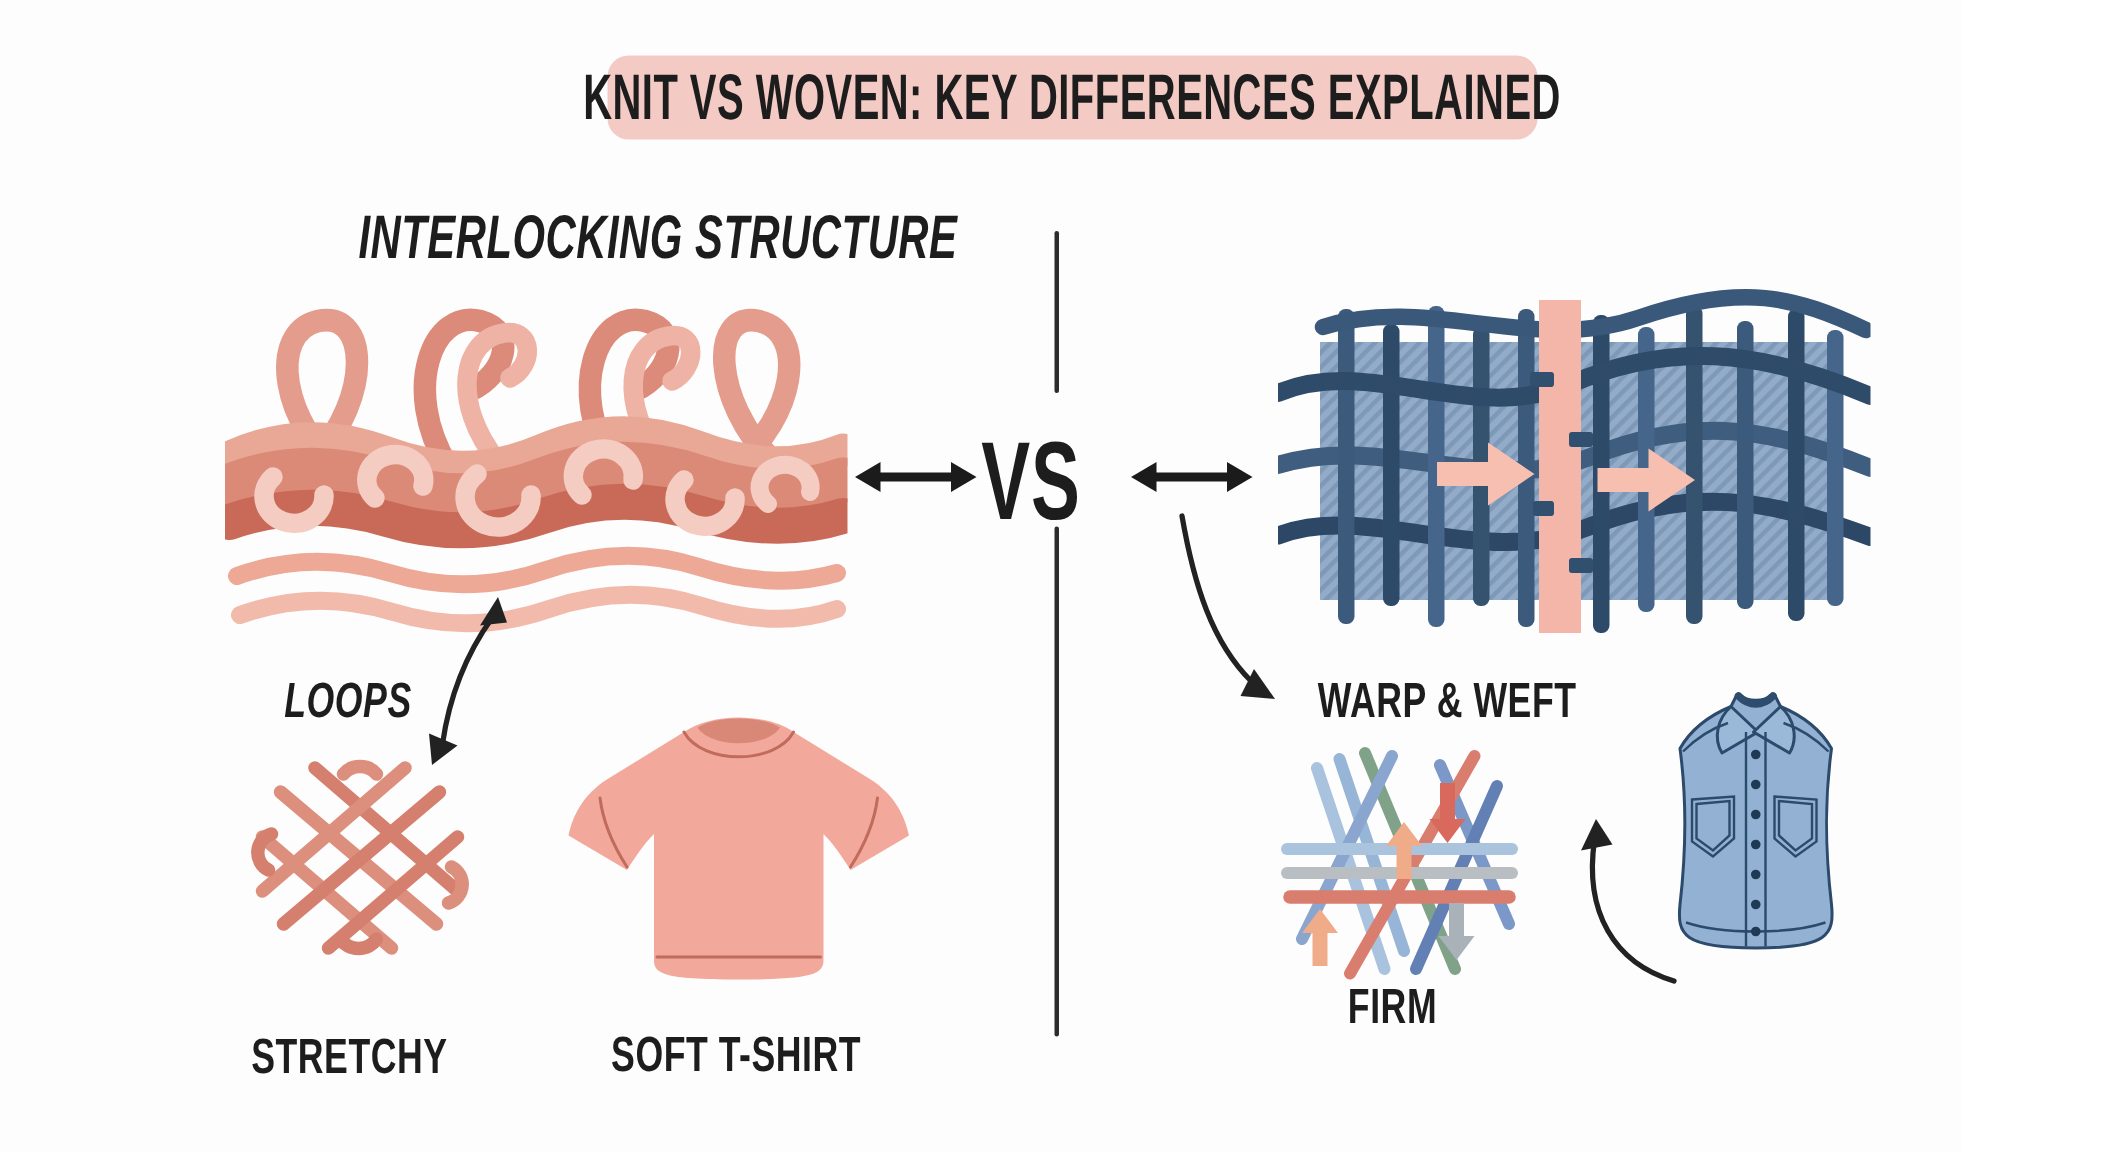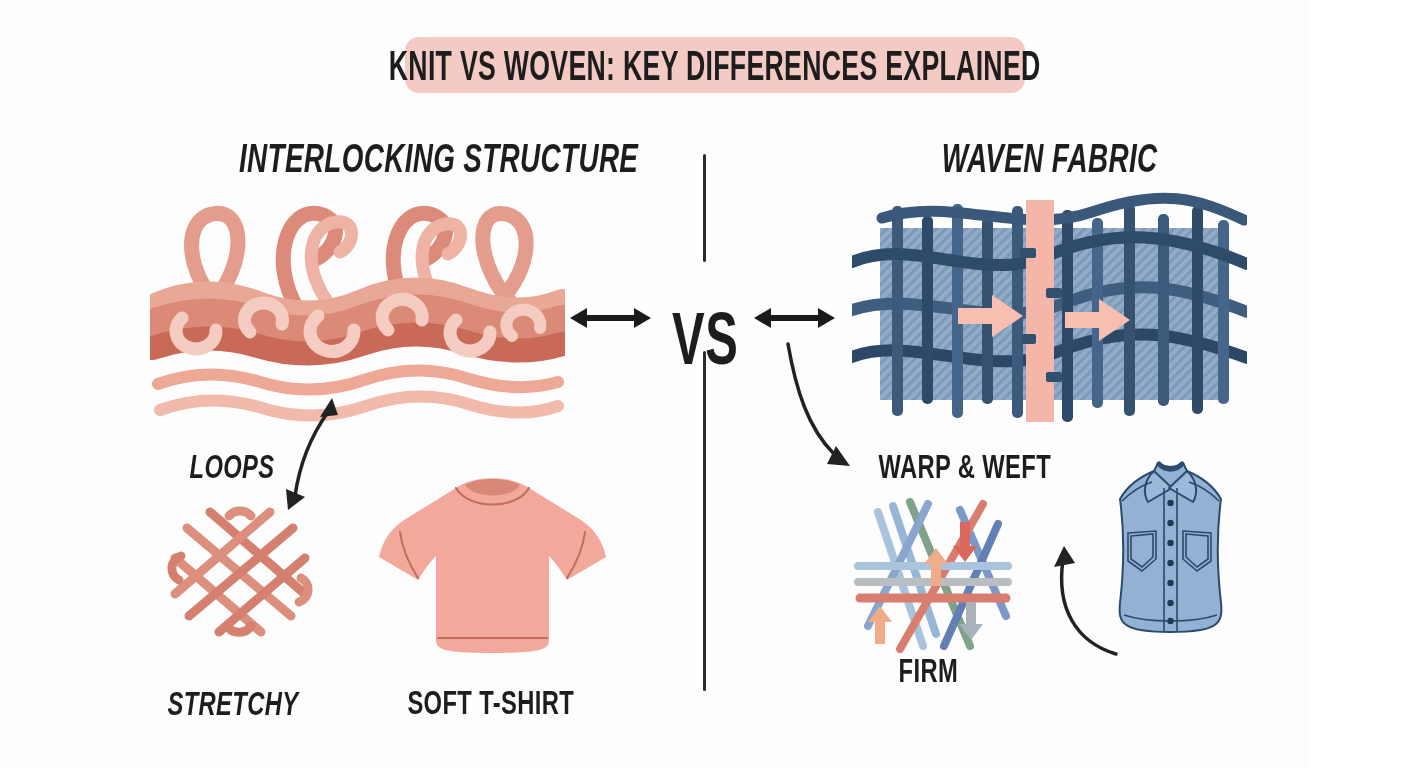--- a/index.html
+++ b/index.html
@@ -35,27 +35,24 @@
 
 <div class="stage">
 
   <div class="abs banner">
     <span class="cond">KNIT VS WOVEN: KEY DIFFERENCES EXPLAINED</span>
   </div>
 
   <div class="abs heading" style="left:145px;top:135px;width:445px;">
     <span class="cond">INTERLOCKING STRUCTURE</span>
   </div>
-  <div class="abs heading" style="left:880px;top:135px;width:340px;">
-    <span class="cond">WAVEN FABRIC</span>
-  </div>
 
   <div class="abs divider" style="left:703px;top:154px;height:108px;"></div>
   <div class="abs divider" style="left:703px;top:351px;height:340px;"></div>
-  <div class="abs vs" style="left:650px;top:278px;width:110px;margin-top:18px;">
+  <div class="abs vs" style="left:632px;top:278px;width:110px;">
     <span class="cond">VS</span>
   </div>
 
   <svg class="abs" style="left:568px;top:300px;" width="85" height="36" viewBox="0 0 85 36">
     <line x1="15" y1="18" x2="70" y2="18" stroke="#1b1b1b" stroke-width="6"></line>
     <polygon points="2,18 19,8 19,28" fill="#1b1b1b"></polygon>
     <polygon points="83,18 66,8 66,28" fill="#1b1b1b"></polygon>
   </svg>
   <svg class="abs" style="left:752px;top:300px;" width="85" height="36" viewBox="0 0 85 36">
     <line x1="15" y1="18" x2="70" y2="18" stroke="#1b1b1b" stroke-width="6"></line>
@@ -160,21 +157,21 @@
       <path d="M128,28 L24,116" stroke="#d5806f"></path>
       <path d="M105,12 L10,94" stroke="#dd8f7e"></path>
       <path d="M140,58 L54,132" stroke="#d5806f"></path>
       <path d="M64,16 a14,13 0 0 1 22,0" stroke="#dd8f7e"></path>
       <path d="M14,80 a13,13 0 0 1 2,-24" stroke="#d5806f"></path>
       <path d="M134,102 a13,13 0 0 0 2,-24" stroke="#dd8f7e"></path>
       <path d="M62,126 a14,13 0 0 0 24,0" stroke="#d5806f"></path>
     </g>
   </svg>
 
-  <div class="abs label" style="left:140px;top:685px;width:185px;font-style:italic;">
+  <div class="abs label" style="left:140px;top:685px;width:185px;">
     <span class="cond">STRETCHY</span>
   </div>
 
   <svg class="abs" style="left:370px;top:470px;" width="245" height="195" viewBox="0 0 245 195">
     <path d="M86,18 C 104,5 141,5 159,18 L 211,50 C 226,60 233,73 236,87 L 197,110 C 190,99 185,92 179,86 L 179,170 C 179,179 173,183 122,183 C 72,183 66,179 66,170 L 66,86 C 60,92 55,99 48,110 L 9,87 C 12,73 19,60 34,50 Z" fill="#f2a99c"></path>
     <path d="M95,15 C 104,29 141,29 150,15 C 138,7 107,7 95,15 Z" fill="#d98878"></path>
     <g fill="none" stroke="#c06b5b" stroke-width="2" stroke-linecap="round">
       <path d="M86,18 C 98,40 147,40 159,18"></path>
       <path d="M197,108 C 206,94 213,78 215,62"></path>
       <path d="M48,108 C 39,94 32,78 30,62"></path>

